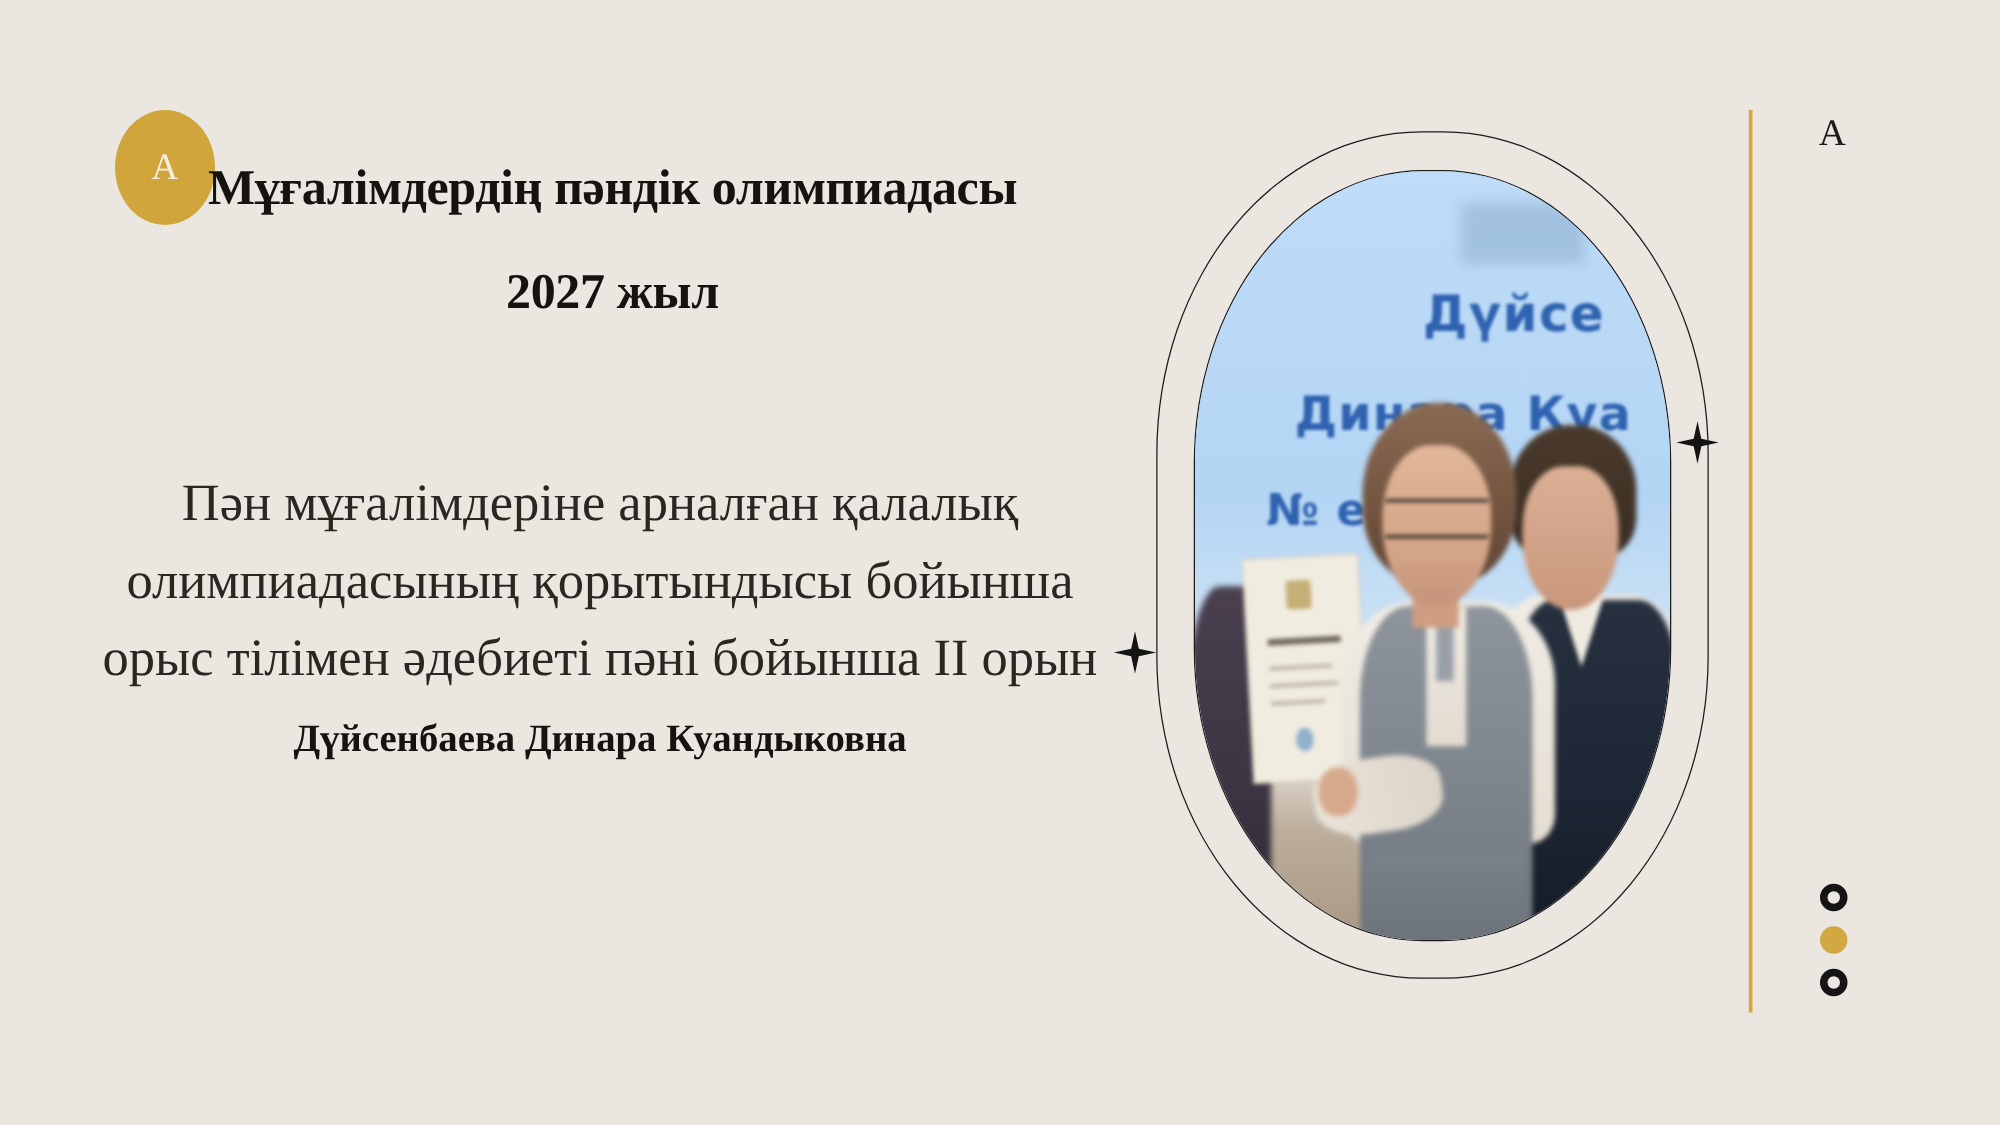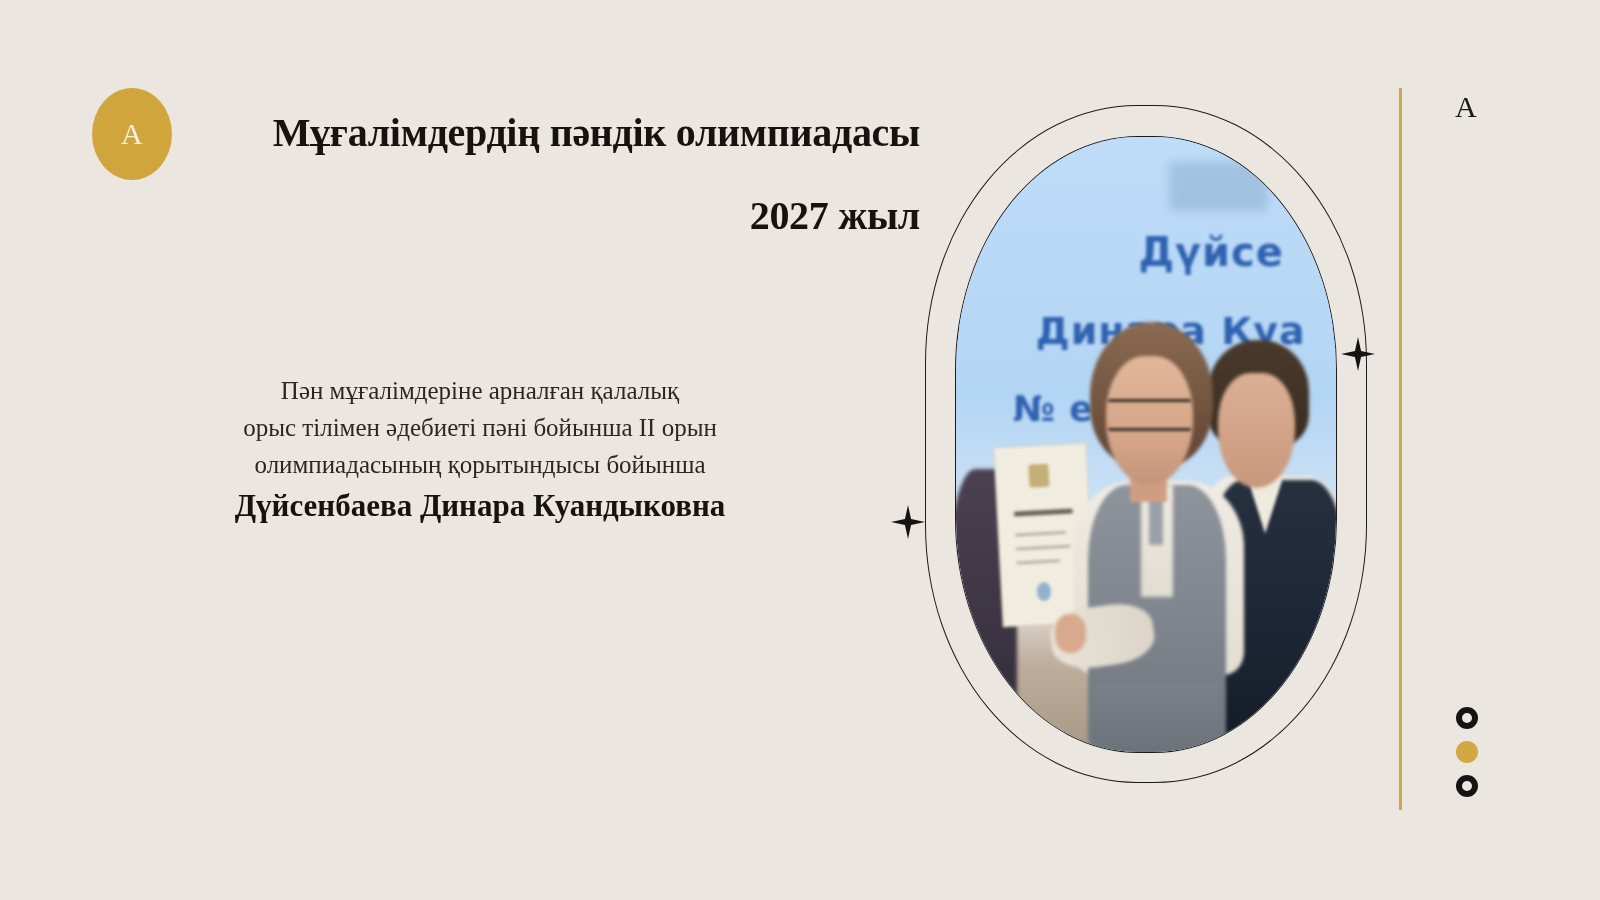--- a/index.html
+++ b/index.html
@@ -39,23 +39,23 @@
     font-size: 30px;
     color: #f5efe2;
     line-height: 1;
     letter-spacing: 0.5px;
   }
 
   
   .left-col {
     position: absolute;
     left: 60px;
-    top: 113px;
+    top: 130px;
     width: 860px;
-    text-align: right;
+    text-align: center;
   }
   .title-line {
     font-family: "Liberation Serif", serif;
     font-weight: bold;
     font-size: 40px;
     color: #15120f;
     line-height: 1.02;
     letter-spacing: -0.3px;
     white-space: nowrap;
   }
@@ -65,32 +65,32 @@
 
   .body-block {
     position: absolute;
     left: 62px;
     top: 372px;
     width: 836px;
     text-align: center;
   }
   .body-line {
     font-family: "Liberation Serif", serif;
-    font-size: 25px;
+    font-size: 42px;
     color: #2a2722;
     line-height: 1.48;
     white-space: nowrap;
   }
   .body-name {
     font-family: "Liberation Serif", serif;
     font-size: 31px;
     font-weight: bold;
     color: #15120f;
     line-height: 1.48;
-    margin-top: 0;
+    margin-top: 10px;
     white-space: nowrap;
   }
 
   
   .frame-outer {
     position: absolute;
     left: 925px;
     top: 105px;
     width: 442px;
     height: 678px;
@@ -355,22 +355,22 @@
     <span class="badge-letter">A</span>
   </div>
 
   <div class="left-col">
     <div class="title-line">Мұғалімдердің пәндік олимпиадасы</div>
     <div class="title-line year">2027 жыл</div>
   </div>
 
   <div class="body-block">
     <div class="body-line">Пән мұғалімдеріне арналған қалалық</div>
+    <div class="body-line">олимпиадасының қорытындысы бойынша</div>
     <div class="body-line">орыс тілімен әдебиеті пәні бойынша II орын</div>
-    <div class="body-line">олимпиадасының қорытындысы бойынша</div>
     <div class="body-name">Дүйсенбаева Динара Куандыковна</div>
   </div>
 
   <div class="frame-outer"></div>
 
   <div class="frame-inner">
     <div class="photo">
       <div class="screen-patch"></div>
 
       <div class="proj l1">Дүйсе</div>

